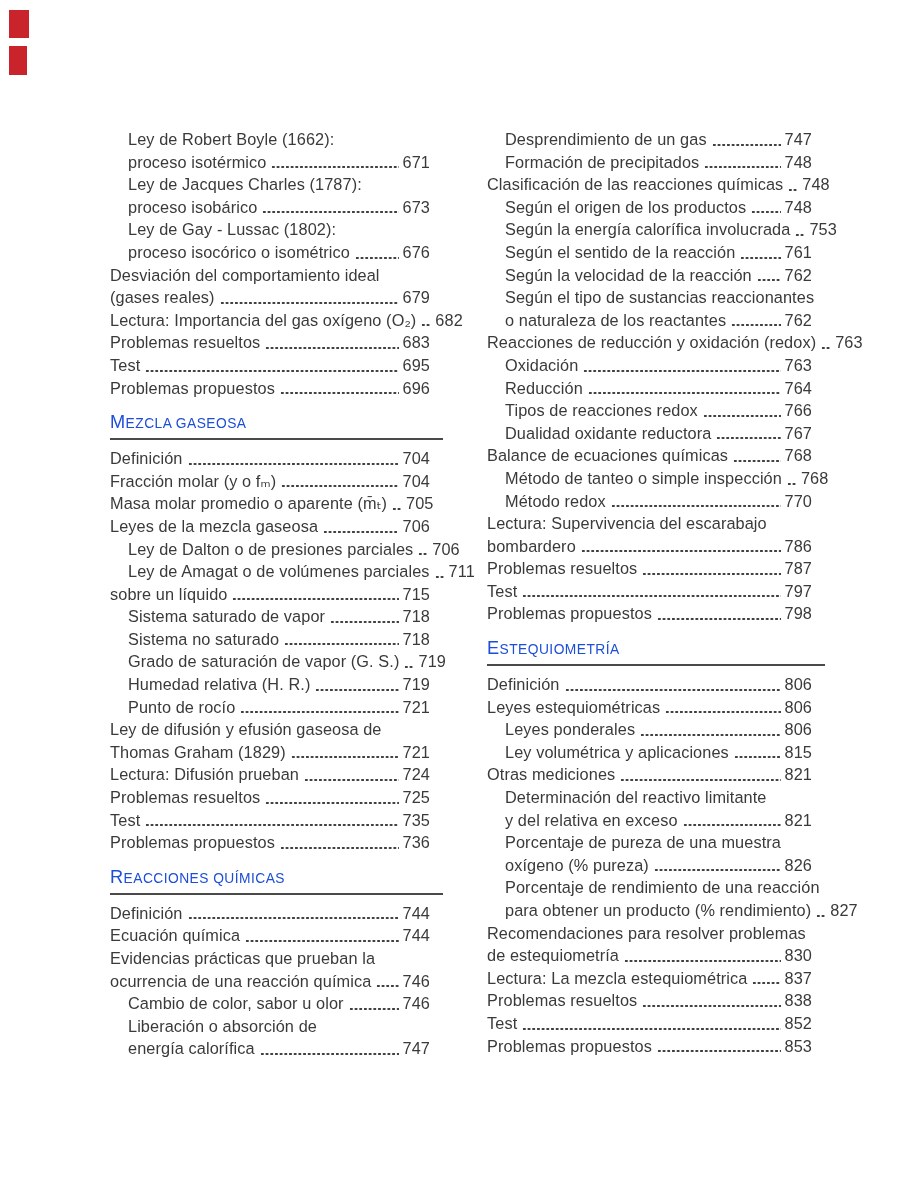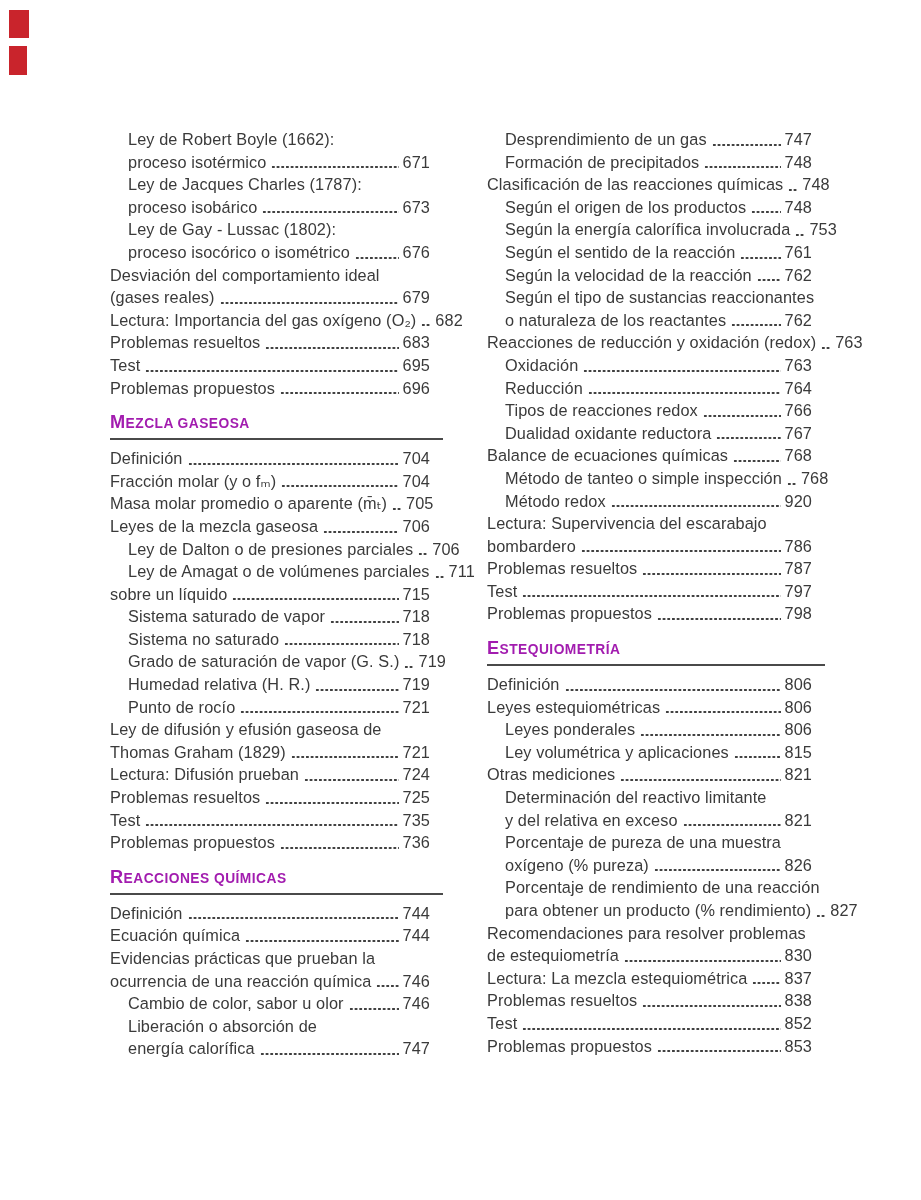--- a/index.html
+++ b/index.html
@@ -34,26 +34,26 @@
     background-position:left bottom;
   }
   .pg{white-space:nowrap;}
   .sec{
     margin:13px -13px 7px 0;
     border-bottom:2px solid #4a4a4a;
     padding-bottom:4px;
   }
   .sec-title{
     display:block;
-    font-weight:bold;
+    font-weight:normal;
     text-transform:uppercase;
     font-size:13.8px;
     letter-spacing:0.45px;
     line-height:21px;
-    color:#a21caf;
+    color:#1d4ed8;
   }
   .sec-title::first-letter{font-size:18.2px;}
 </style>
 </head>
 <body>
 
 <div class="page">
   <div class="mark mark-1"></div>
   <div class="mark mark-2"></div>
   <div class="cols">
@@ -311,21 +311,21 @@
           <span class="pg">768</span>
         </div>
         <div class="row lvl1">
           <span class="lbl">Método de tanteo o simple inspección</span>
           <span class="leader"></span>
           <span class="pg">768</span>
         </div>
         <div class="row lvl1">
           <span class="lbl">Método redox</span>
           <span class="leader"></span>
-          <span class="pg">920</span>
+          <span class="pg">770</span>
         </div>
         <div class="row lvl0">
           <span class="lbl">Lectura: Supervivencia del escarabajo</span>
         </div>
         <div class="row lvl0">
           <span class="lbl">bombardero</span>
           <span class="leader"></span>
           <span class="pg">786</span>
         </div>
         <div class="row lvl0">

